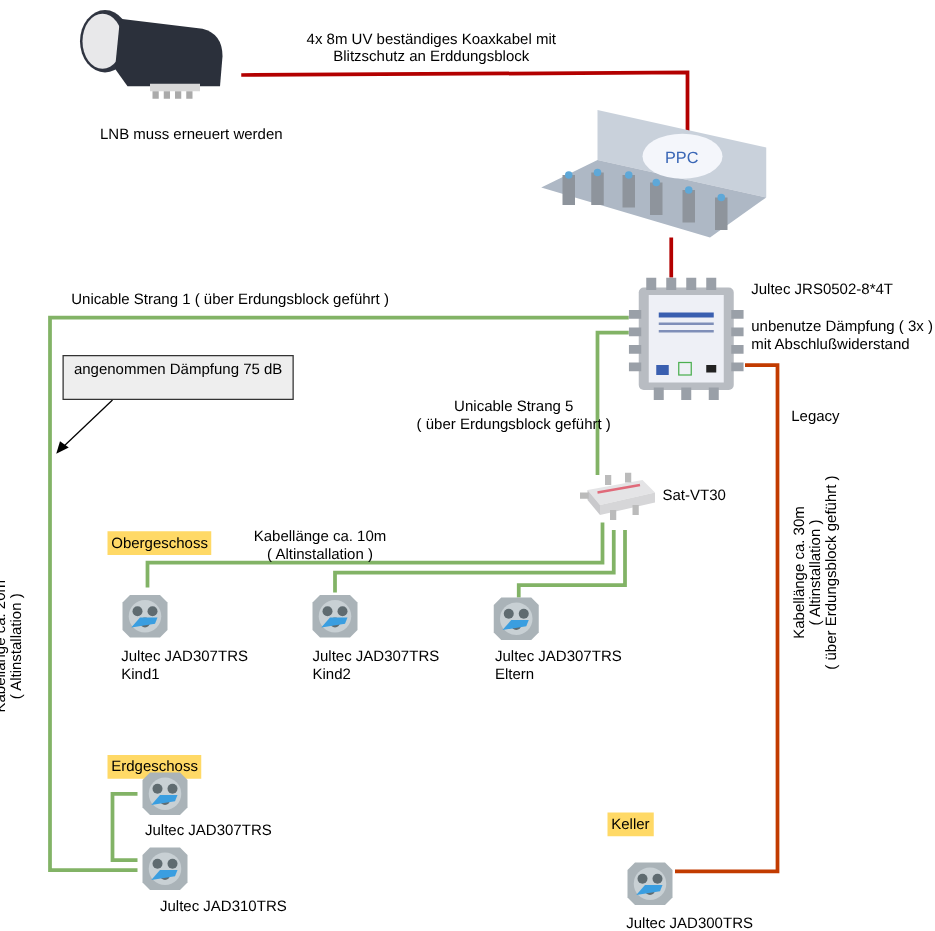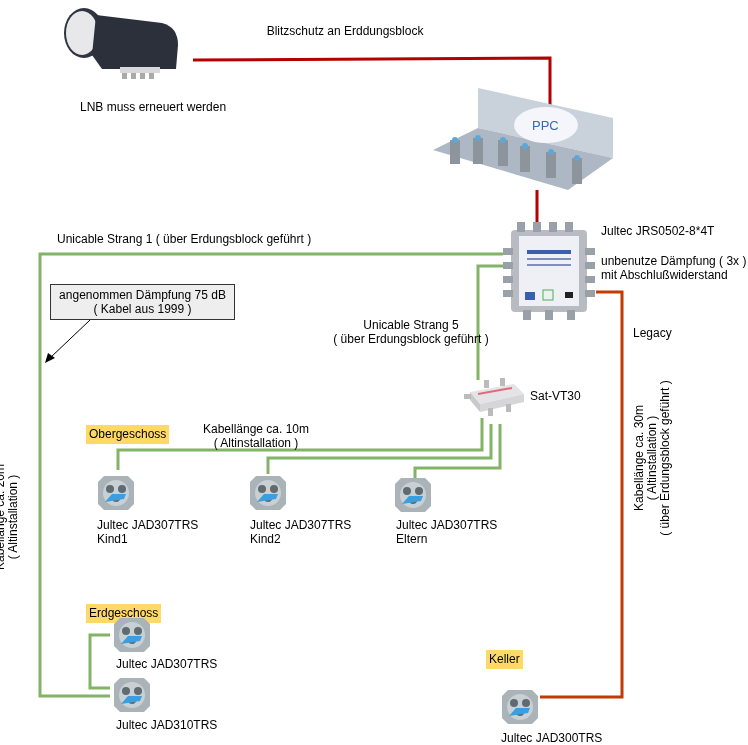--- a/index.html
+++ b/index.html
@@ -48,20 +48,21 @@
     <rect x="58" y="62" width="40" height="6" fill="#d8d8d8"></rect>
     <rect x="60" y="68" width="5" height="6" fill="#aaa"></rect>
     <rect x="69" y="68" width="5" height="6" fill="#aaa"></rect>
     <rect x="78" y="68" width="5" height="6" fill="#aaa"></rect>
     <rect x="87" y="68" width="5" height="6" fill="#aaa"></rect>
   </svg>
 </div>
 <div class="lbl" style="left:80px;top:100px;">LNB muss erneuert werden</div>
 
 <div class="lbl center" style="left:240px;top:24px;width:210px;">
+  <div>4x 8m UV beständiges Koaxkabel mit</div>
   <div>Blitzschutz an Erddungsblock</div>
 </div>
 
 <div class="dev" style="left:428px;top:80px;width:190px;height:115px;">
   <svg width="190" height="115" viewBox="0 0 190 115">
     <path d="M50 8 L185 38 L185 78 L50 48 Z" fill="#c9d1db"></path>
     <path d="M5 70 L50 48 L185 78 L140 110 Z" fill="#aeb8c5"></path>
     <ellipse cx="118" cy="45" rx="32" ry="18" fill="#f4f6fb"></ellipse>
     <text x="104" y="50" font-family="Liberation Sans, sans-serif" font-size="13" fill="#3a67b6">PPC</text>
     <g fill="#8e949c">
@@ -119,21 +120,20 @@
 </div>
 
 <div class="lbl" style="left:57px;top:232px;">Unicable Strang 1 ( über Erdungsblock geführt )</div>
 <div class="lbl center" style="left:326px;top:318px;width:170px;">
   <div>Unicable Strang 5</div>
   <div>( über Erdungsblock geführt )</div>
 </div>
 
 <div class="note" style="left:50px;top:284px;width:185px;height:36px;">
   <div>angenommen Dämpfung 75 dB</div>
-  <div>( Kabel aus 1999 )</div>
 </div>
 
 <div class="dev" style="left:464px;top:378px;width:62px;height:40px;">
   <svg width="62" height="40" viewBox="0 0 62 40">
     <path d="M6 14 L50 6 L60 16 L16 26 Z" fill="#e4e4e6"></path>
     <path d="M6 14 L16 26 L16 34 L6 22 Z" fill="#c9c9cc"></path>
     <path d="M16 26 L60 16 L60 24 L16 34 Z" fill="#d6d6d8"></path>
     <path d="M14 16 L48 10" stroke="#e06a7a" stroke-width="2"></path>
     <rect x="20" y="2" width="5" height="8" fill="#bbb"></rect>
       <rect x="36" y="0" width="5" height="8" fill="#bbb"></rect>
@@ -225,21 +225,21 @@
 <div class="dev outlet" style="left:112px;top:676px;"><span>
   <svg width="40" height="38" viewBox="0 0 40 38">
     <path d="M8 2 L32 2 L38 8 L38 30 L32 36 L8 36 L2 30 L2 8 Z" fill="#aab3b8"></path>
     <circle cx="20" cy="19" r="13" fill="#c8d0d4"></circle>
     <circle cx="14" cy="15" r="4" fill="#5f6b70"></circle>
     <circle cx="26" cy="15" r="4" fill="#5f6b70"></circle>
     <circle cx="20" cy="24" r="4" fill="#5f6b70"></circle>
     <path d="M9 28 L16 20 L30 20 L28 25 Z" fill="#3a9ee0"></path>
   </svg>
 </span></div>
-<div class="lbl" style="left:116px;top:718px;">Jultec JAD310TRS</div>
+<div class="lbl" style="left:128px;top:718px;">Jultec JAD310TRS</div>
 
 <div class="dev outlet" style="left:500px;top:688px;"><span>
   <svg width="40" height="38" viewBox="0 0 40 38">
     <path d="M8 2 L32 2 L38 8 L38 30 L32 36 L8 36 L2 30 L2 8 Z" fill="#aab3b8"></path>
     <circle cx="20" cy="19" r="13" fill="#c8d0d4"></circle>
     <circle cx="14" cy="15" r="4" fill="#5f6b70"></circle>
     <circle cx="26" cy="15" r="4" fill="#5f6b70"></circle>
     <circle cx="20" cy="24" r="4" fill="#5f6b70"></circle>
     <path d="M9 28 L16 20 L30 20 L28 25 Z" fill="#3a9ee0"></path>
   </svg>

